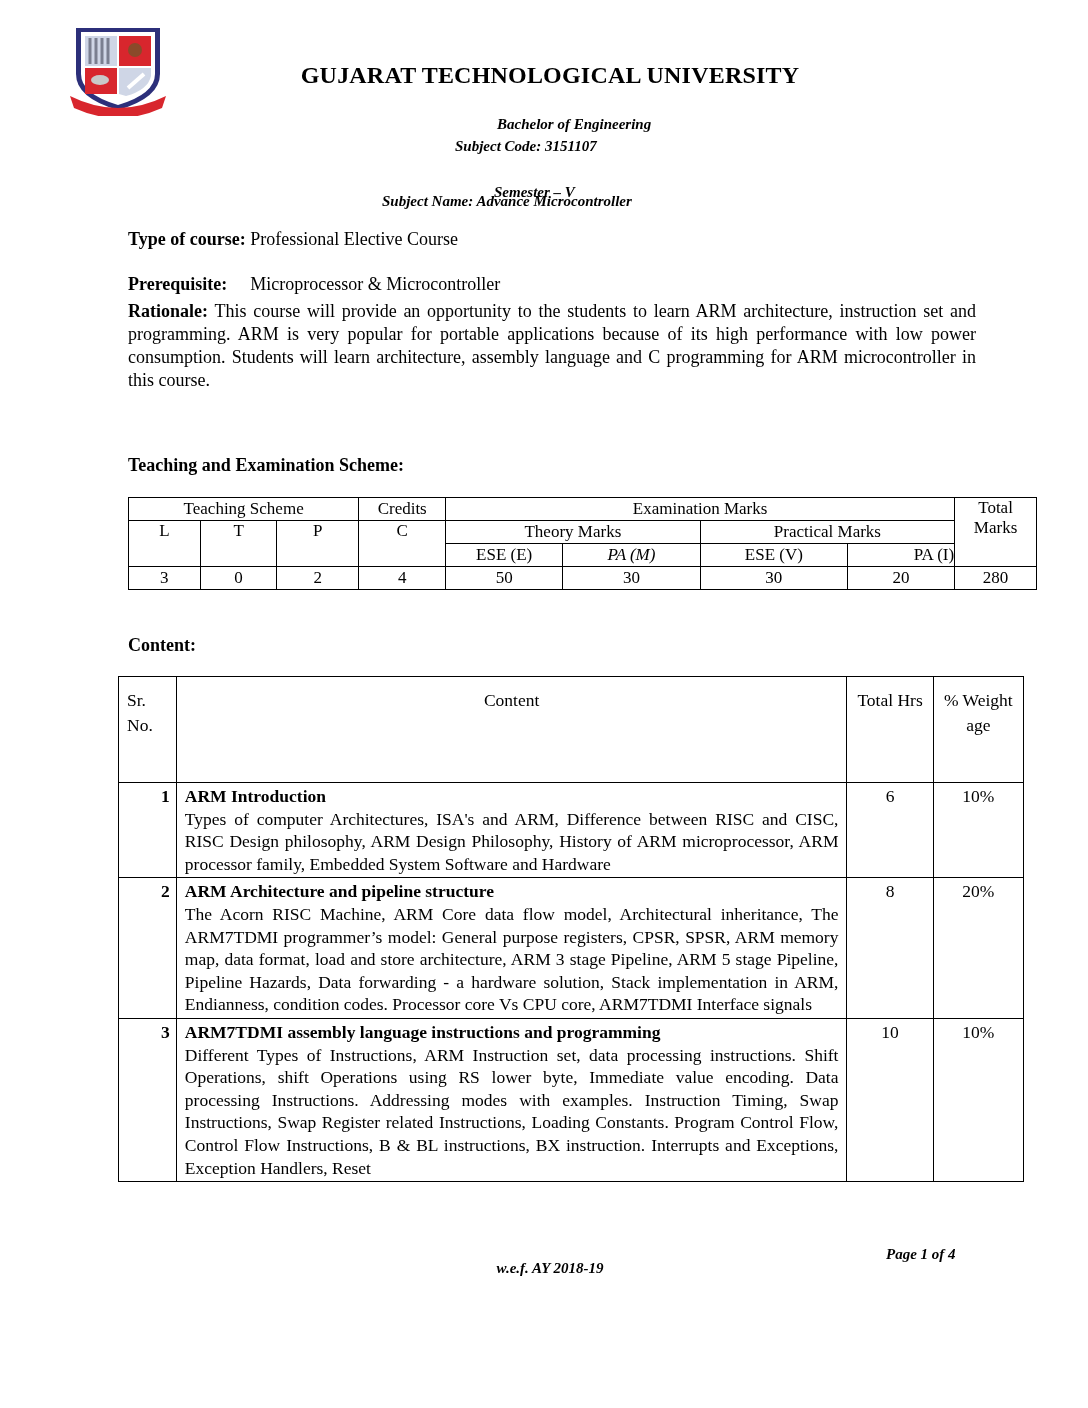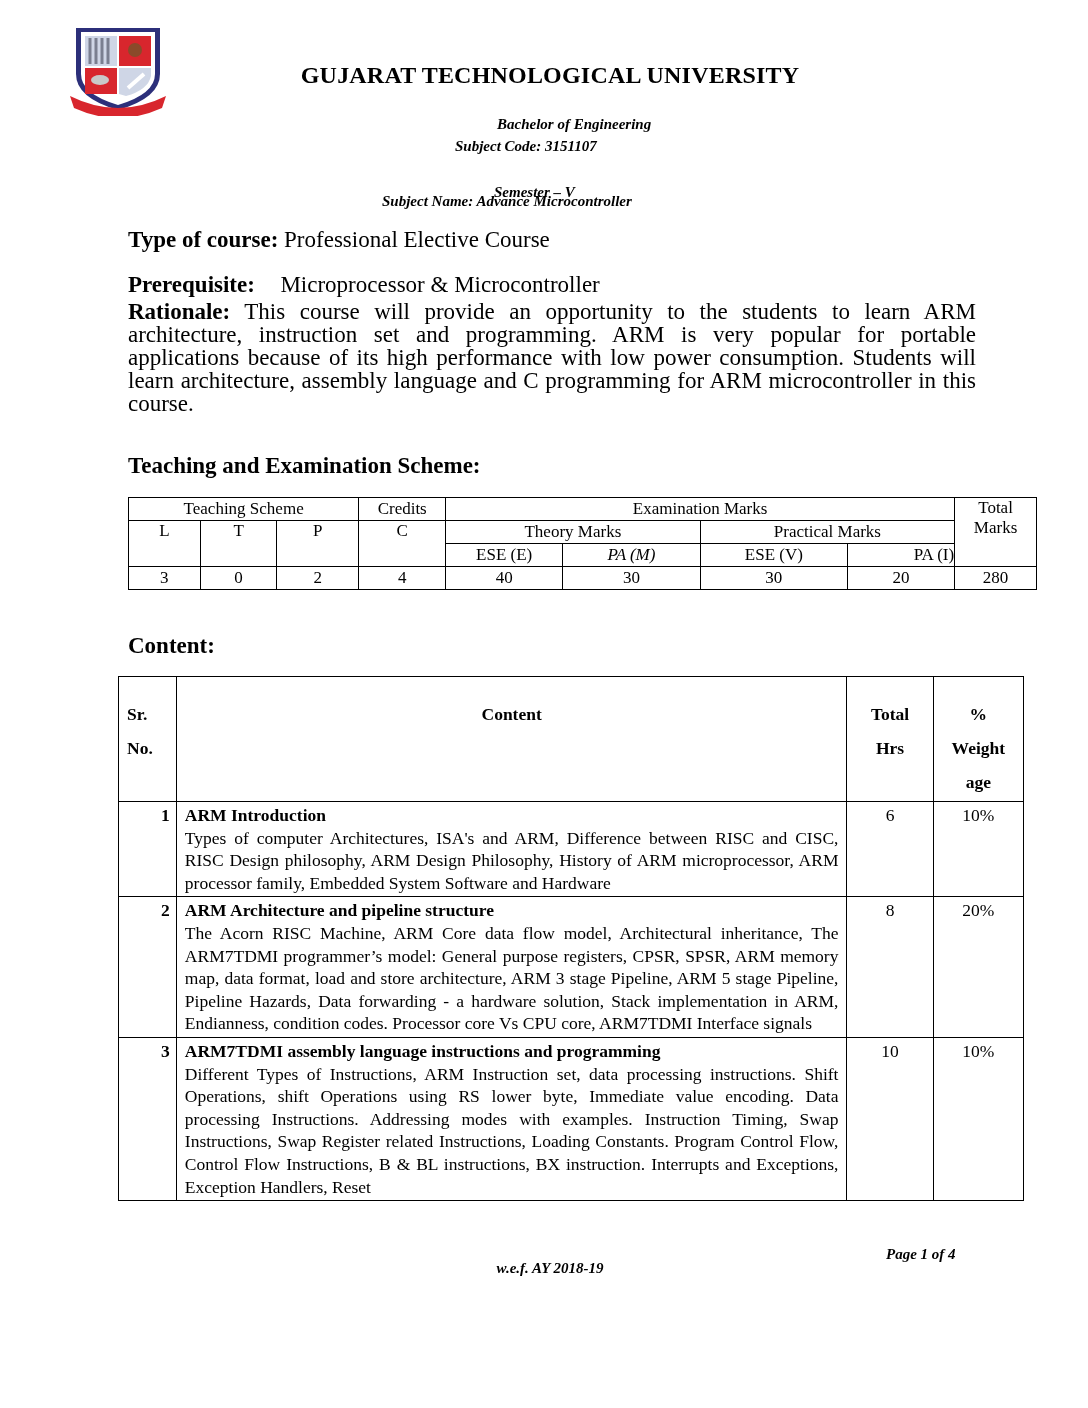--- a/index.html
+++ b/index.html
@@ -1,29 +1,29 @@
 <!DOCTYPE html>
 <html><head>
 <meta charset="utf-8">
 <style>
   html,body{margin:0;padding:0;background:#ffffff;}
   body{width:1088px;height:1408px;position:relative;font-family:"Liberation Serif","DejaVu Serif",serif;color:#000;overflow:hidden;}
   .abs{position:absolute;}
   .logo{left:66px;top:24px;width:104px;height:92px;}
   .univ{left:0;width:1100px;top:62px;text-align:center;font-size:24px;font-weight:bold;letter-spacing:0.2px;}
   .hdr{font-size:15px;font-weight:bold;white-space:nowrap;font-style:italic;}
-  .para{left:128px;width:848px;font-size:23px;line-height:23px;}
+  .para{left:128px;width:848px;font-size:18px;line-height:23px;}
   .para b{font-weight:bold;}
   .justify{text-align:justify;}
   table{border-collapse:collapse;}
   .scheme{left:128px;top:497px;width:909px;font-size:17px;}
   .scheme td{border:1.5px solid #000;text-align:center;padding:0;height:22px;line-height:20px;}
   .content{left:118px;top:676px;width:906px;font-size:17.5px;}
   .content td{border:1.5px solid #000;vertical-align:top;padding:2px 8px;line-height:22.6px;}
-  .content .hd td{font-weight:bold;text-align:center;height:92px;padding-top:20px;line-height:34px;}
+  .content .hd td{font-weight:normal;text-align:center;height:92px;padding-top:11px;line-height:25px;}
   .content .hd td.sr{text-align:left;}
   .content td.num{text-align:right;font-weight:bold;width:42px;padding-right:6px;}
   .content td.desc{width:644px;text-align:justify;}
   .content td.hrs{width:68px;text-align:center;}
   .content td.wt{width:72px;text-align:center;}
   .content .unit-title{font-weight:bold;display:block;}
   .page{left:886px;top:1246px;font-size:15px;font-weight:bold;font-style:italic;}
   .wef{left:0;width:1100px;top:1260px;text-align:center;font-size:15px;font-weight:bold;font-style:italic;}
 </style>
 </head>
@@ -104,21 +104,21 @@
     <td style="width:115px;">ESE (E)</td>
     <td style="width:135px;font-style:italic;">PA (M)</td>
     <td style="width:145px;">ESE (V)</td>
     <td style="width:105px;text-align:right;">PA (I)</td>
   </tr>
   <tr>
     <td>3</td>
     <td>0</td>
     <td>2</td>
     <td>4</td>
-    <td>40</td>
+    <td>50</td>
     <td>30</td>
     <td>30</td>
     <td>20</td>
     <td>280</td>
   </tr>
 </tbody>
   </table>
 
 <div class="abs para" style="top:634px;font-weight:bold;">Content:</div>
 

